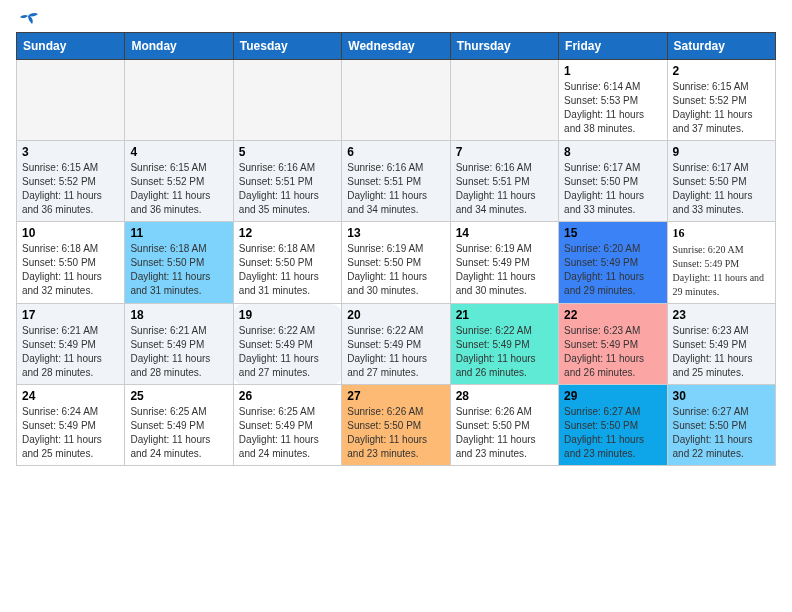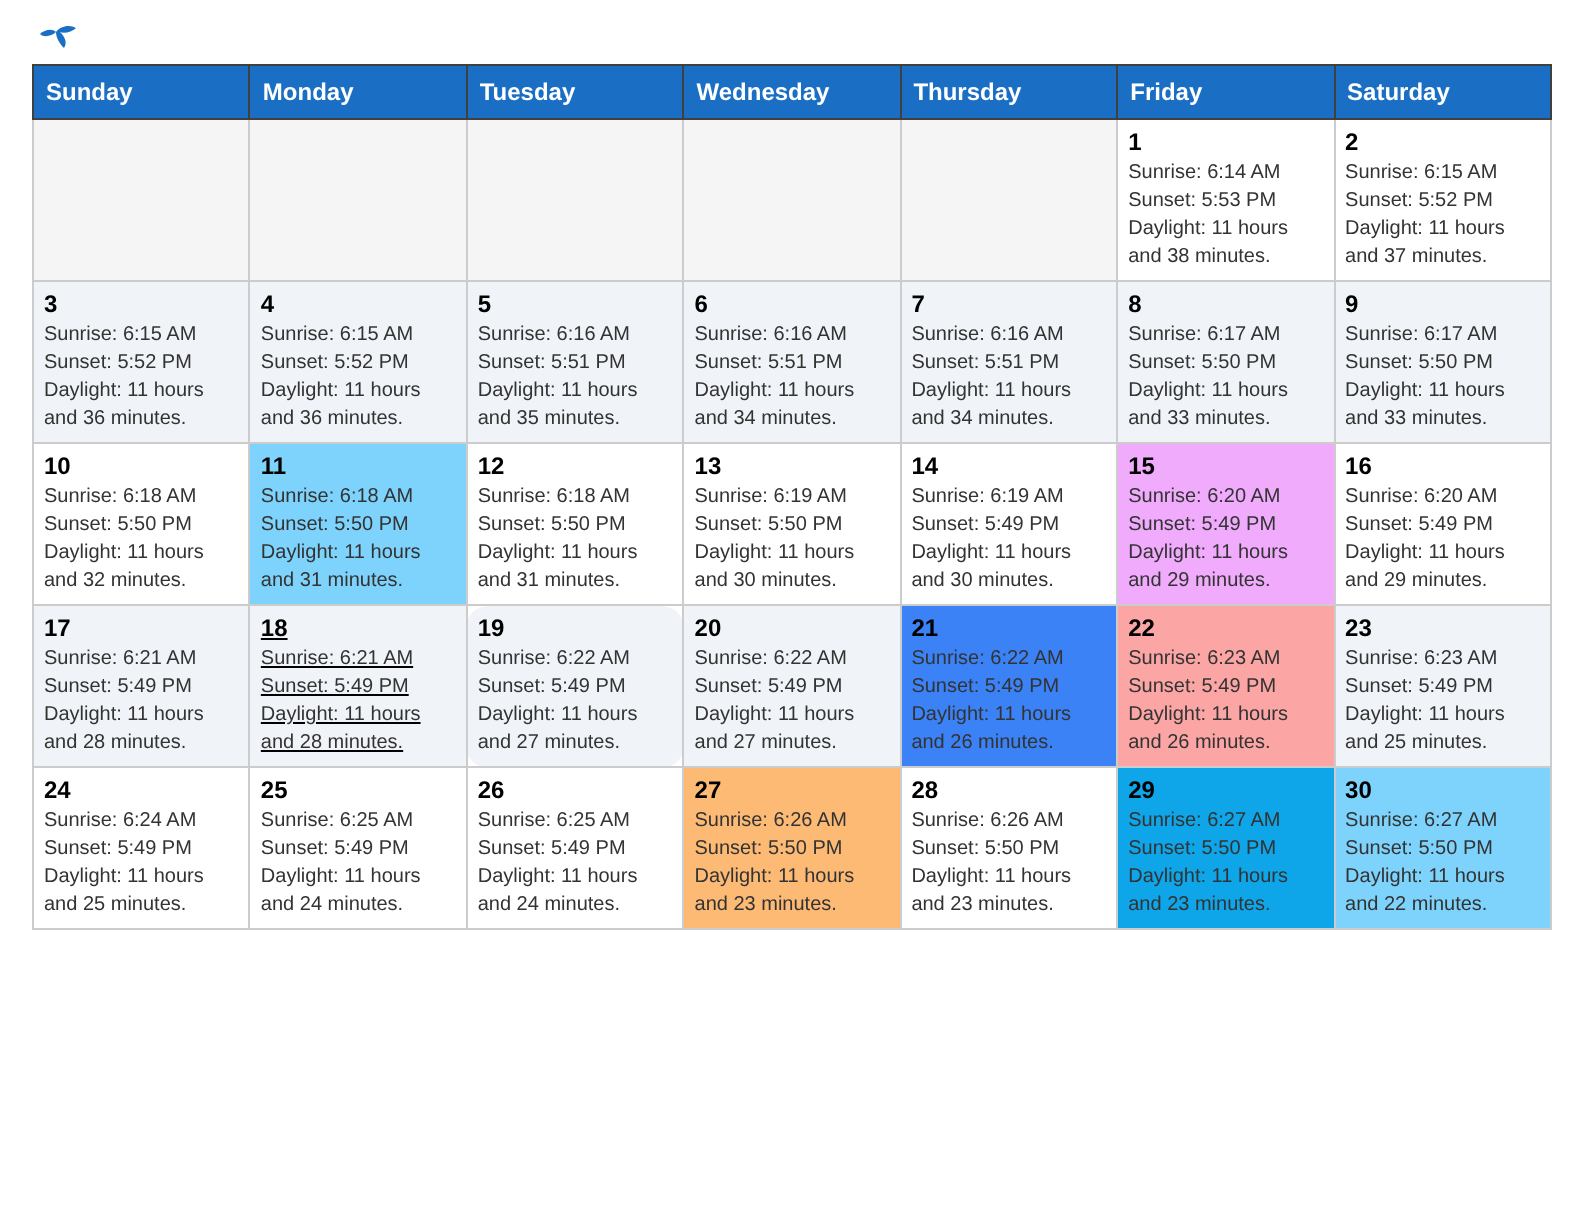--- a/index.html
+++ b/index.html
@@ -212,65 +212,65 @@
 Daylight: 11 hours
 and 30 minutes.</div>
         </td>
         <td style="background: rgb(255, 255, 255);">
           <span class="day-num">14</span>
           <div class="day-info">Sunrise: 6:19 AM
 Sunset: 5:49 PM
 Daylight: 11 hours
 and 30 minutes.</div>
         </td>
-        <td style="background: #f0abfc;">
+        <td style="background: #3b82f6;">
           <span class="day-num">15</span>
           <div class="day-info">Sunrise: 6:20 AM
 Sunset: 5:49 PM
 Daylight: 11 hours
 and 29 minutes.</div>
         </td>
-        <td style="background: rgb(255, 255, 255);">
+        <td style="background: rgb(255, 255, 255); font-family: Liberation Serif, serif;">
           <span class="day-num">16</span>
           <div class="day-info">Sunrise: 6:20 AM
 Sunset: 5:49 PM
 Daylight: 11 hours
 and 29 minutes.</div>
         </td>
       </tr>
       <tr>
         <td style="background: rgb(240, 244, 248); margin-top: 48px;">
           <span class="day-num">17</span>
           <div class="day-info">Sunrise: 6:21 AM
 Sunset: 5:49 PM
 Daylight: 11 hours
 and 28 minutes.</div>
         </td>
-        <td style="background: rgb(240, 244, 248); text-decoration: underline;">
+        <td style="background: rgb(240, 244, 248);">
           <span class="day-num">18</span>
           <div class="day-info">Sunrise: 6:21 AM
 Sunset: 5:49 PM
 Daylight: 11 hours
 and 28 minutes.</div>
         </td>
         <td style="background: rgb(240, 244, 248); border-radius: 11px;">
           <span class="day-num">19</span>
           <div class="day-info">Sunrise: 6:22 AM
 Sunset: 5:49 PM
 Daylight: 11 hours
 and 27 minutes.</div>
         </td>
         <td style="background: rgb(240, 244, 248);">
           <span class="day-num">20</span>
           <div class="day-info">Sunrise: 6:22 AM
 Sunset: 5:49 PM
 Daylight: 11 hours
 and 27 minutes.</div>
         </td>
-        <td style="background: #3b82f6;">
+        <td style="background: #5eead4;">
           <span class="day-num">21</span>
           <div class="day-info">Sunrise: 6:22 AM
 Sunset: 5:49 PM
 Daylight: 11 hours
 and 26 minutes.</div>
         </td>
         <td style="background: #fca5a5; margin-left: 38px;">
           <span class="day-num">22</span>
           <div class="day-info">Sunrise: 6:23 AM
 Sunset: 5:49 PM

